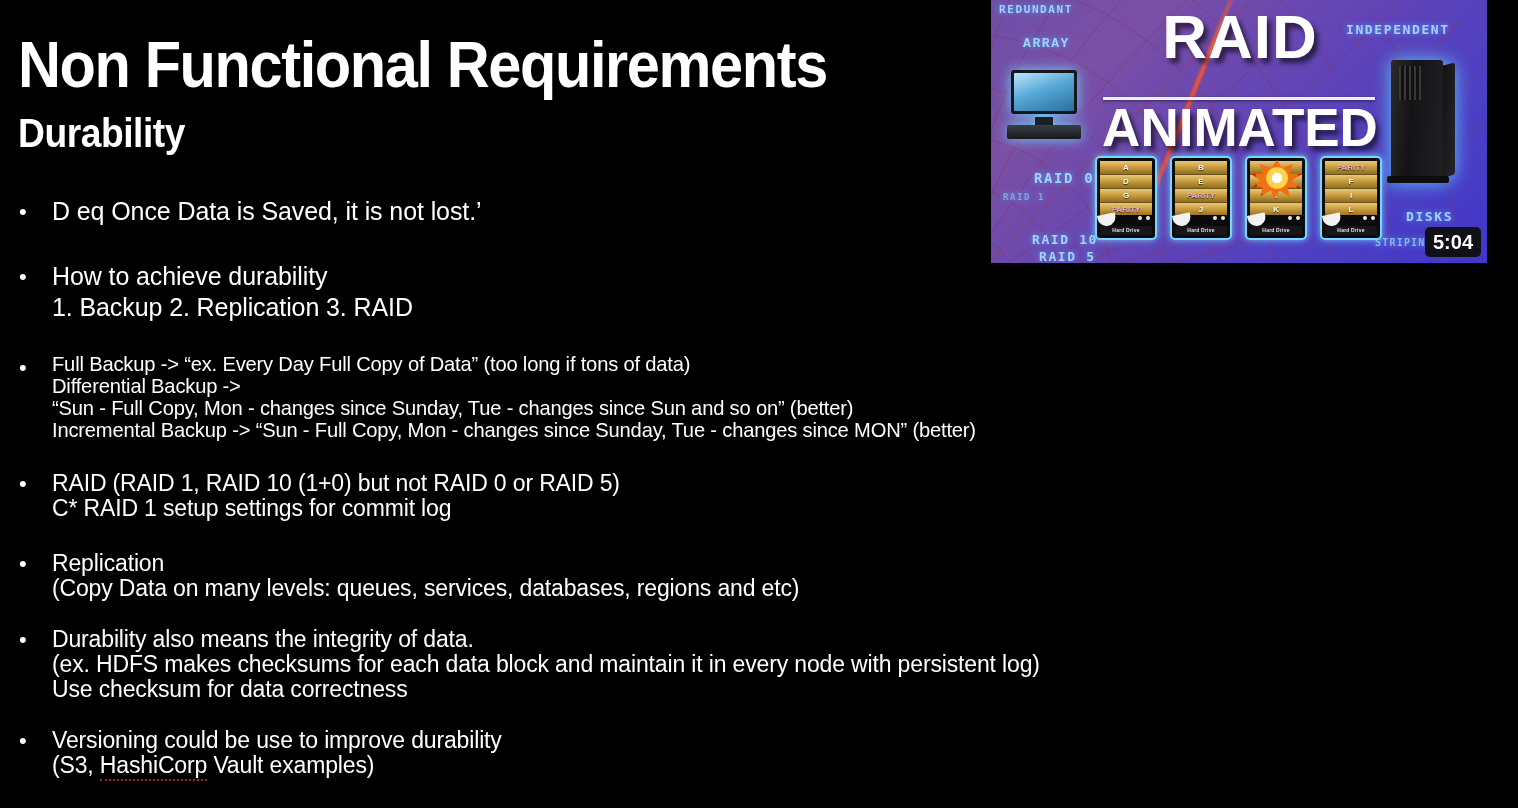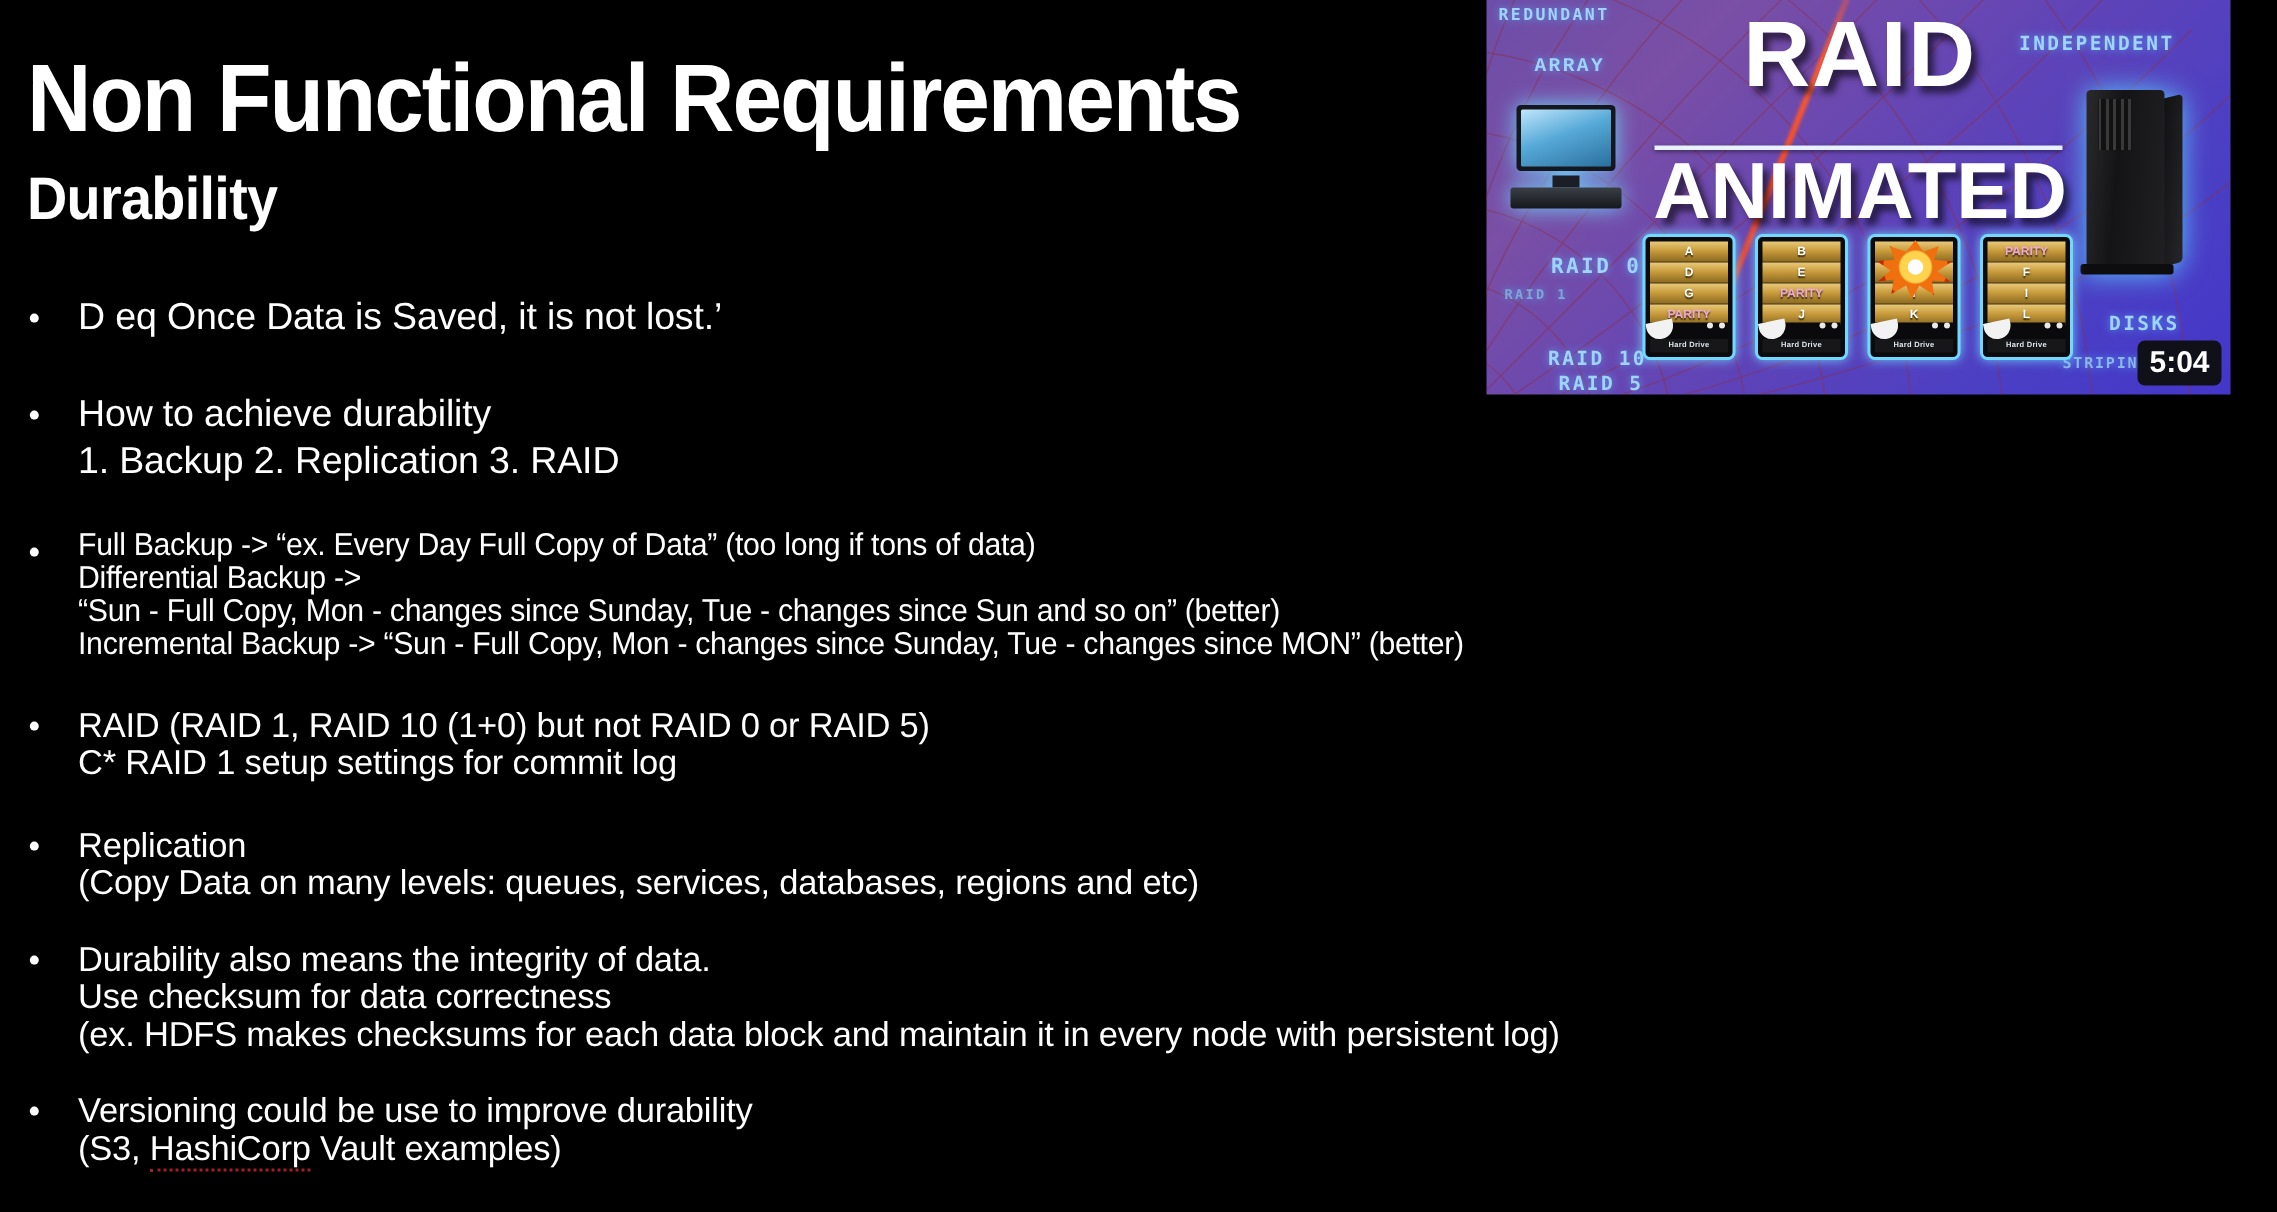--- a/index.html
+++ b/index.html
@@ -222,22 +222,22 @@
       <div class="lines">
         <div class="line">Replication</div>
         <div class="line">(Copy Data on many levels: queues, services, databases, regions and etc)</div>
       </div>
     </div>
 
     <div class="bullet-row sz-rg gap-26">
       <span class="bullet-dot">•</span>
       <div class="lines">
         <div class="line">Durability also means the integrity of data.</div>
+        <div class="line">(ex. HDFS makes checksums for each data block and maintain it in every node with persistent log)</div>
         <div class="line">Use checksum for data correctness</div>
-        <div class="line">(ex. HDFS makes checksums for each data block and maintain it in every node with persistent log)</div>
       </div>
     </div>
 
     <div class="bullet-row sz-rg gap-26">
       <span class="bullet-dot">•</span>
       <div class="lines">
         <div class="line">Versioning could be use to improve durability</div>
         <div class="line" id="versioning-line-2">(S3, <span class="spell-err">HashiCorp</span> Vault examples)</div>
       </div>
     </div>

